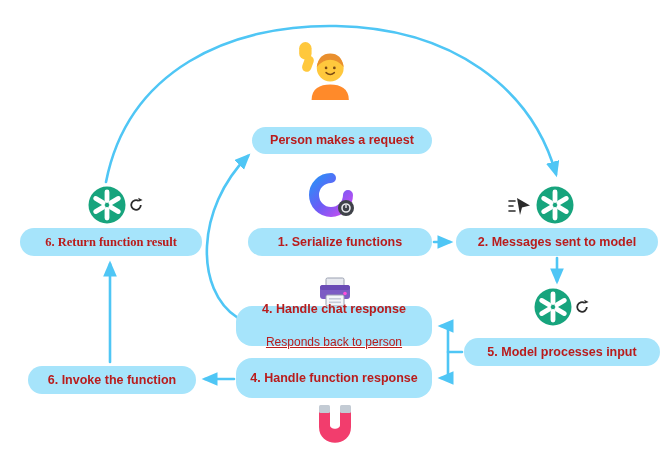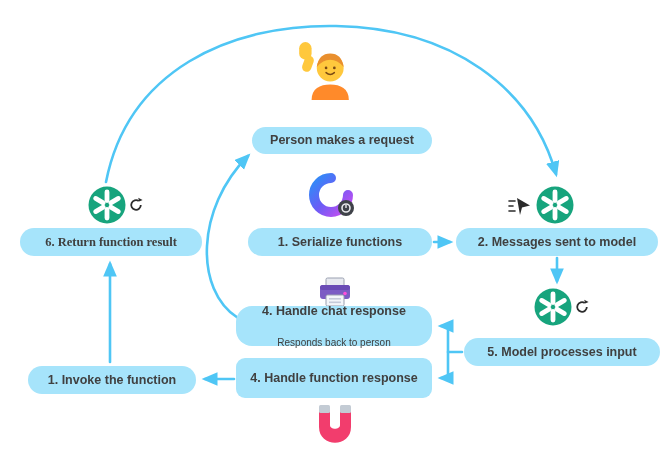--- a/index.html
+++ b/index.html
@@ -4,25 +4,25 @@
 <style>
   html,body{margin:0;padding:0;background:#fff;}
   .canvas{
     position:relative;width:670px;height:456px;background:#fff;
     font-family:"Liberation Sans",sans-serif;overflow:hidden;
   }
   .arrow-layer{position:absolute;left:0;top:0;}
   .node{
     position:absolute;background:#A6E4FB;border-radius:16px;
     display:flex;align-items:center;justify-content:center;
-    color:#404040;font-size:12.5px;font-weight:700;text-align:center;
+    color:#b91c1c;font-size:12.5px;font-weight:700;text-align:center;
     white-space:nowrap;line-height:1.15;
   }
   .node.two{flex-direction:column;}
-  .node .sub{font-size:10px;font-weight:400;margin-top:19px;}
+  .node .sub{font-size:12px;font-weight:400;margin-top:19px;text-decoration:underline;}
   .icon{position:absolute;display:block;line-height:0;}
 </style>
 </head>
 <body>
 
 <div class="canvas">
 
   <svg class="arrow-layer" width="670" height="456" viewBox="0 0 670 456">
     <defs>
       <marker id="ah" viewBox="0 0 8 8" markerWidth="7" markerHeight="7" refX="5.5" refY="3" orient="auto">
@@ -163,21 +163,21 @@
 
   <div class="node" style="left:456px;top:228px;width:202px;height:28px;text-align:right;">2. Messages sent to model</div>
 
   <div class="node" style="left:20px;top:228px;width:182px;height:28px;font-family:Liberation Serif, serif;">6. Return function result</div>
 
   <div class="node two" style="left:236px;top:306px;width:196px;height:40px;">
     <span>4. Handle chat response</span>
     <span class="sub">Responds back to person</span>
   </div>
 
-  <div class="node two" style="left:236px;top:358px;width:196px;height:40px;border-radius:9px;">
+  <div class="node two" style="left:236px;top:358px;width:196px;height:40px;">
     <span>4. Handle function response</span>
   </div>
 
-  <div class="node" style="left:28px;top:366px;width:168px;height:28px;">1. Invoke the function</div>
+  <div class="node" style="left:28px;top:366px;width:168px;height:28px;">6. Invoke the function</div>
 
   <div class="node" style="left:464px;top:338px;width:196px;height:28px;">5. Model processes input</div>
 
 </div>
 
 </body></html>

